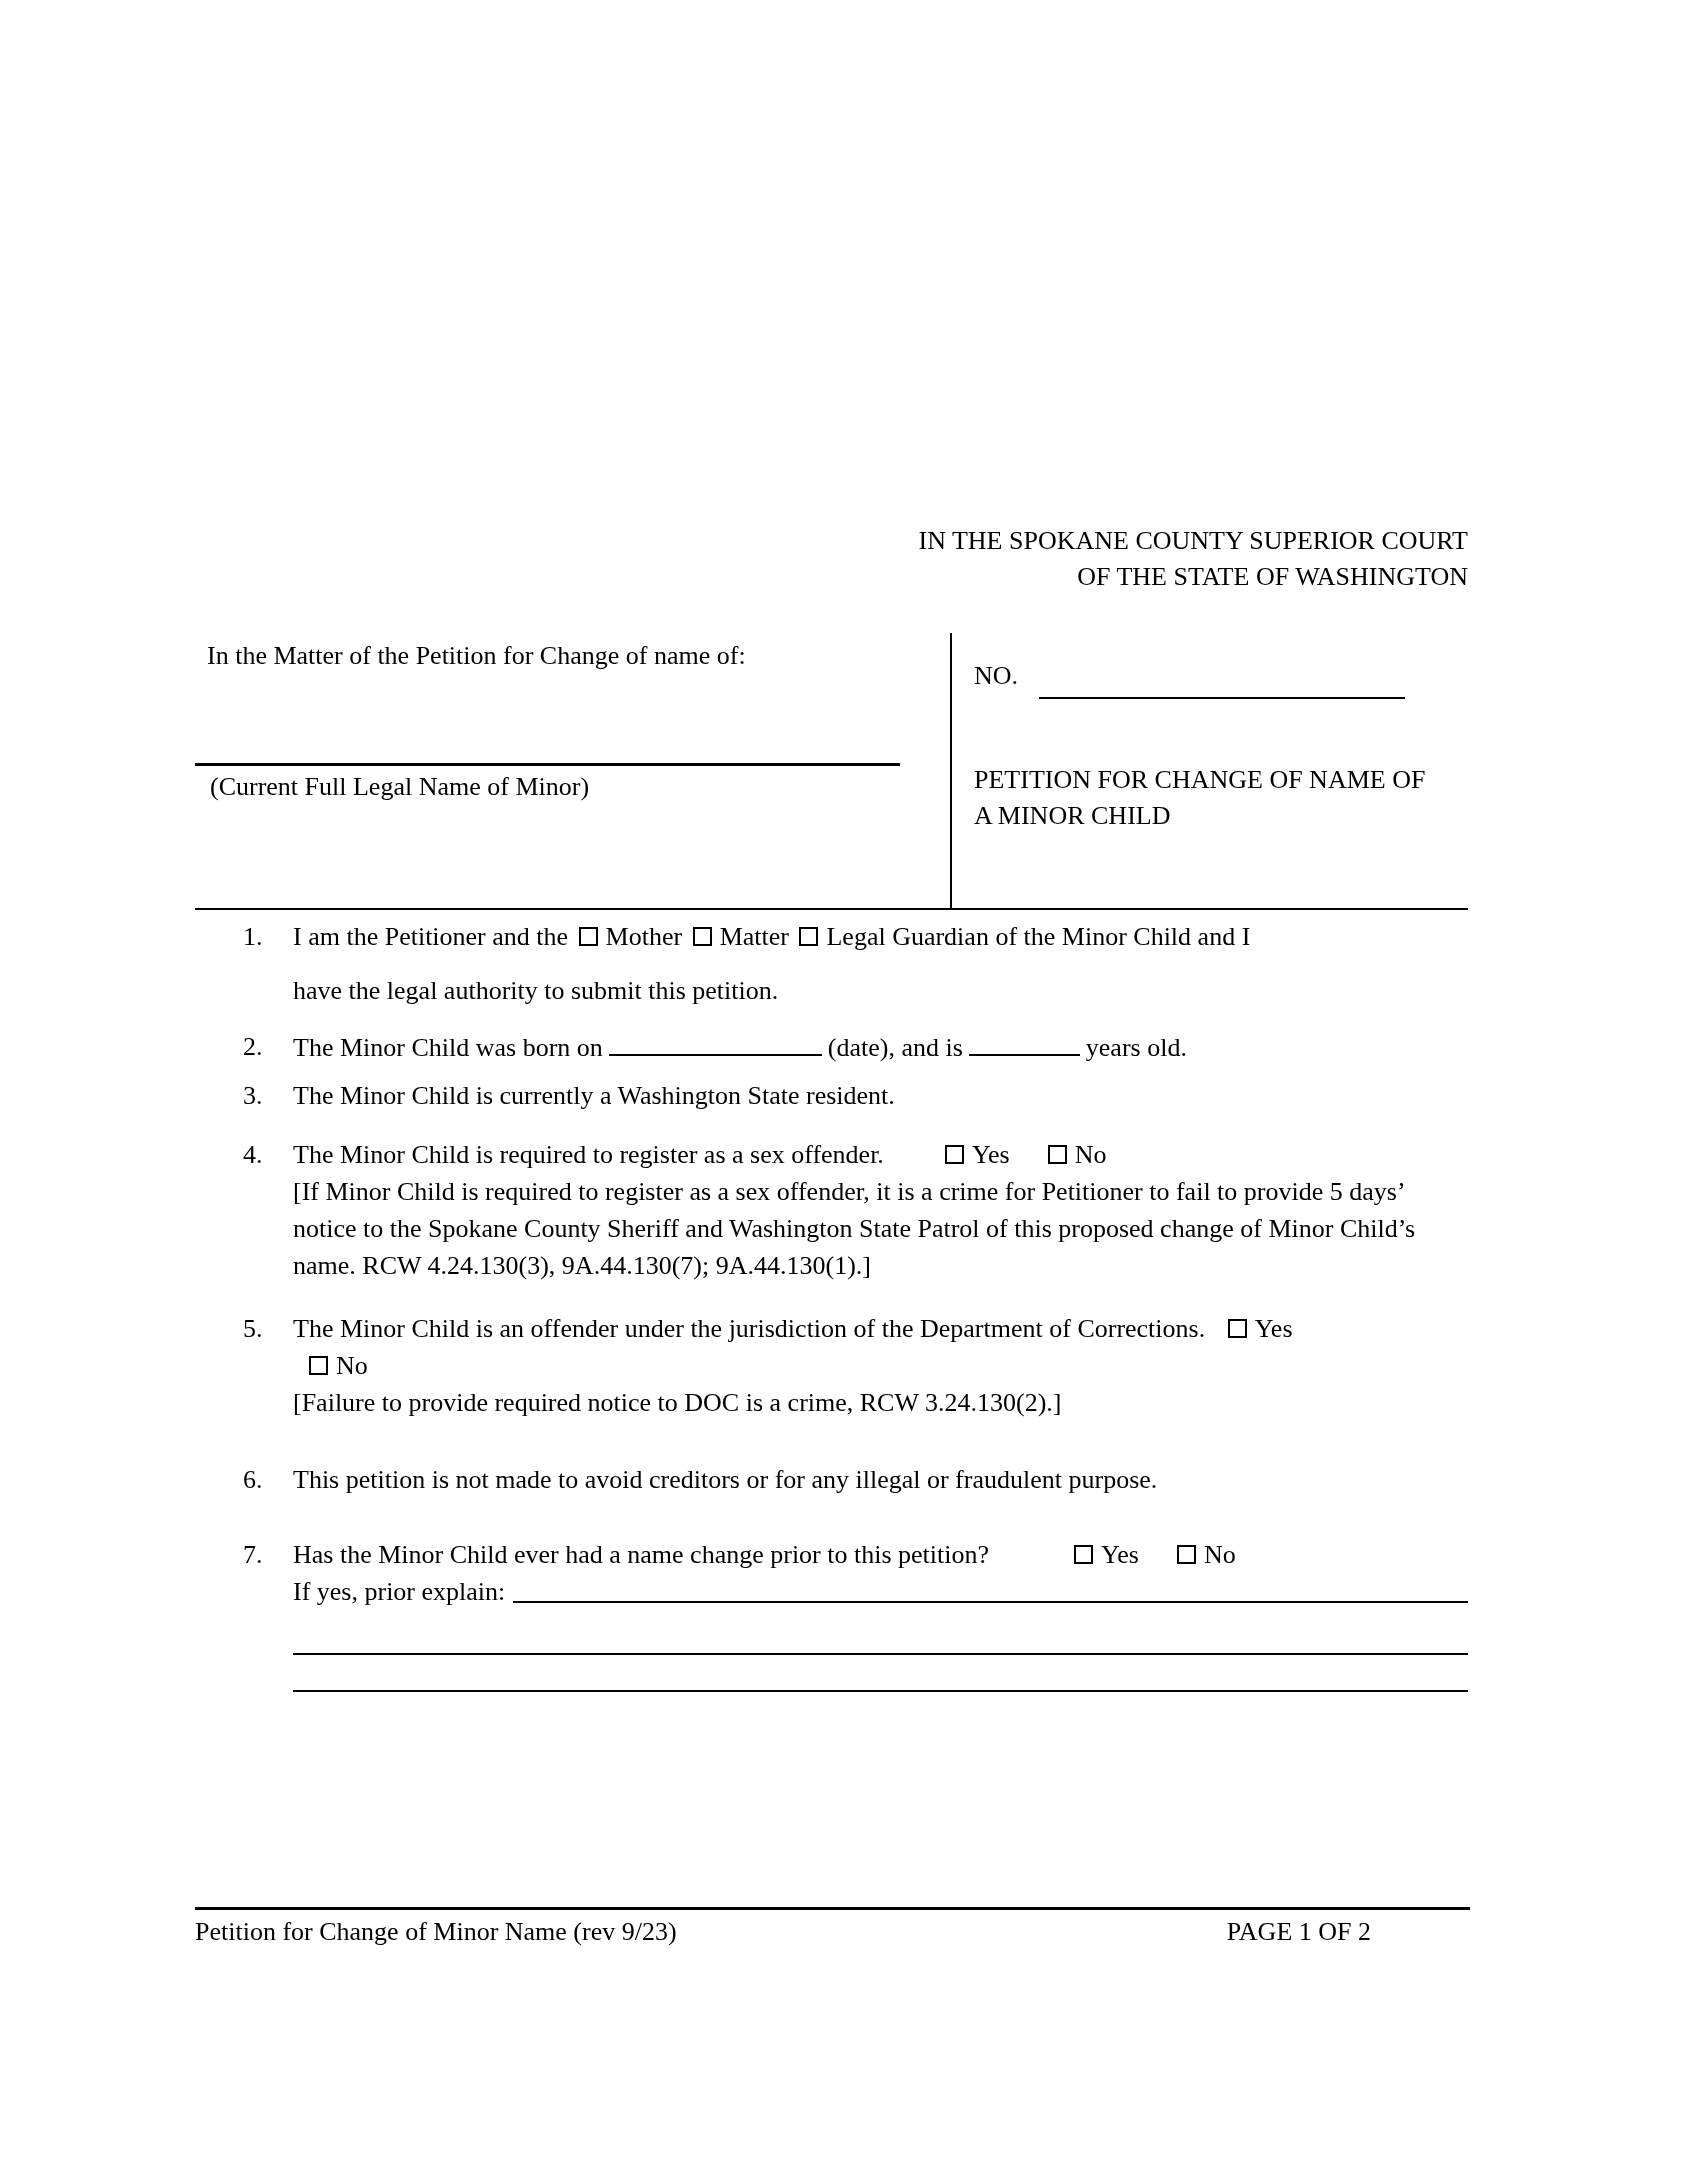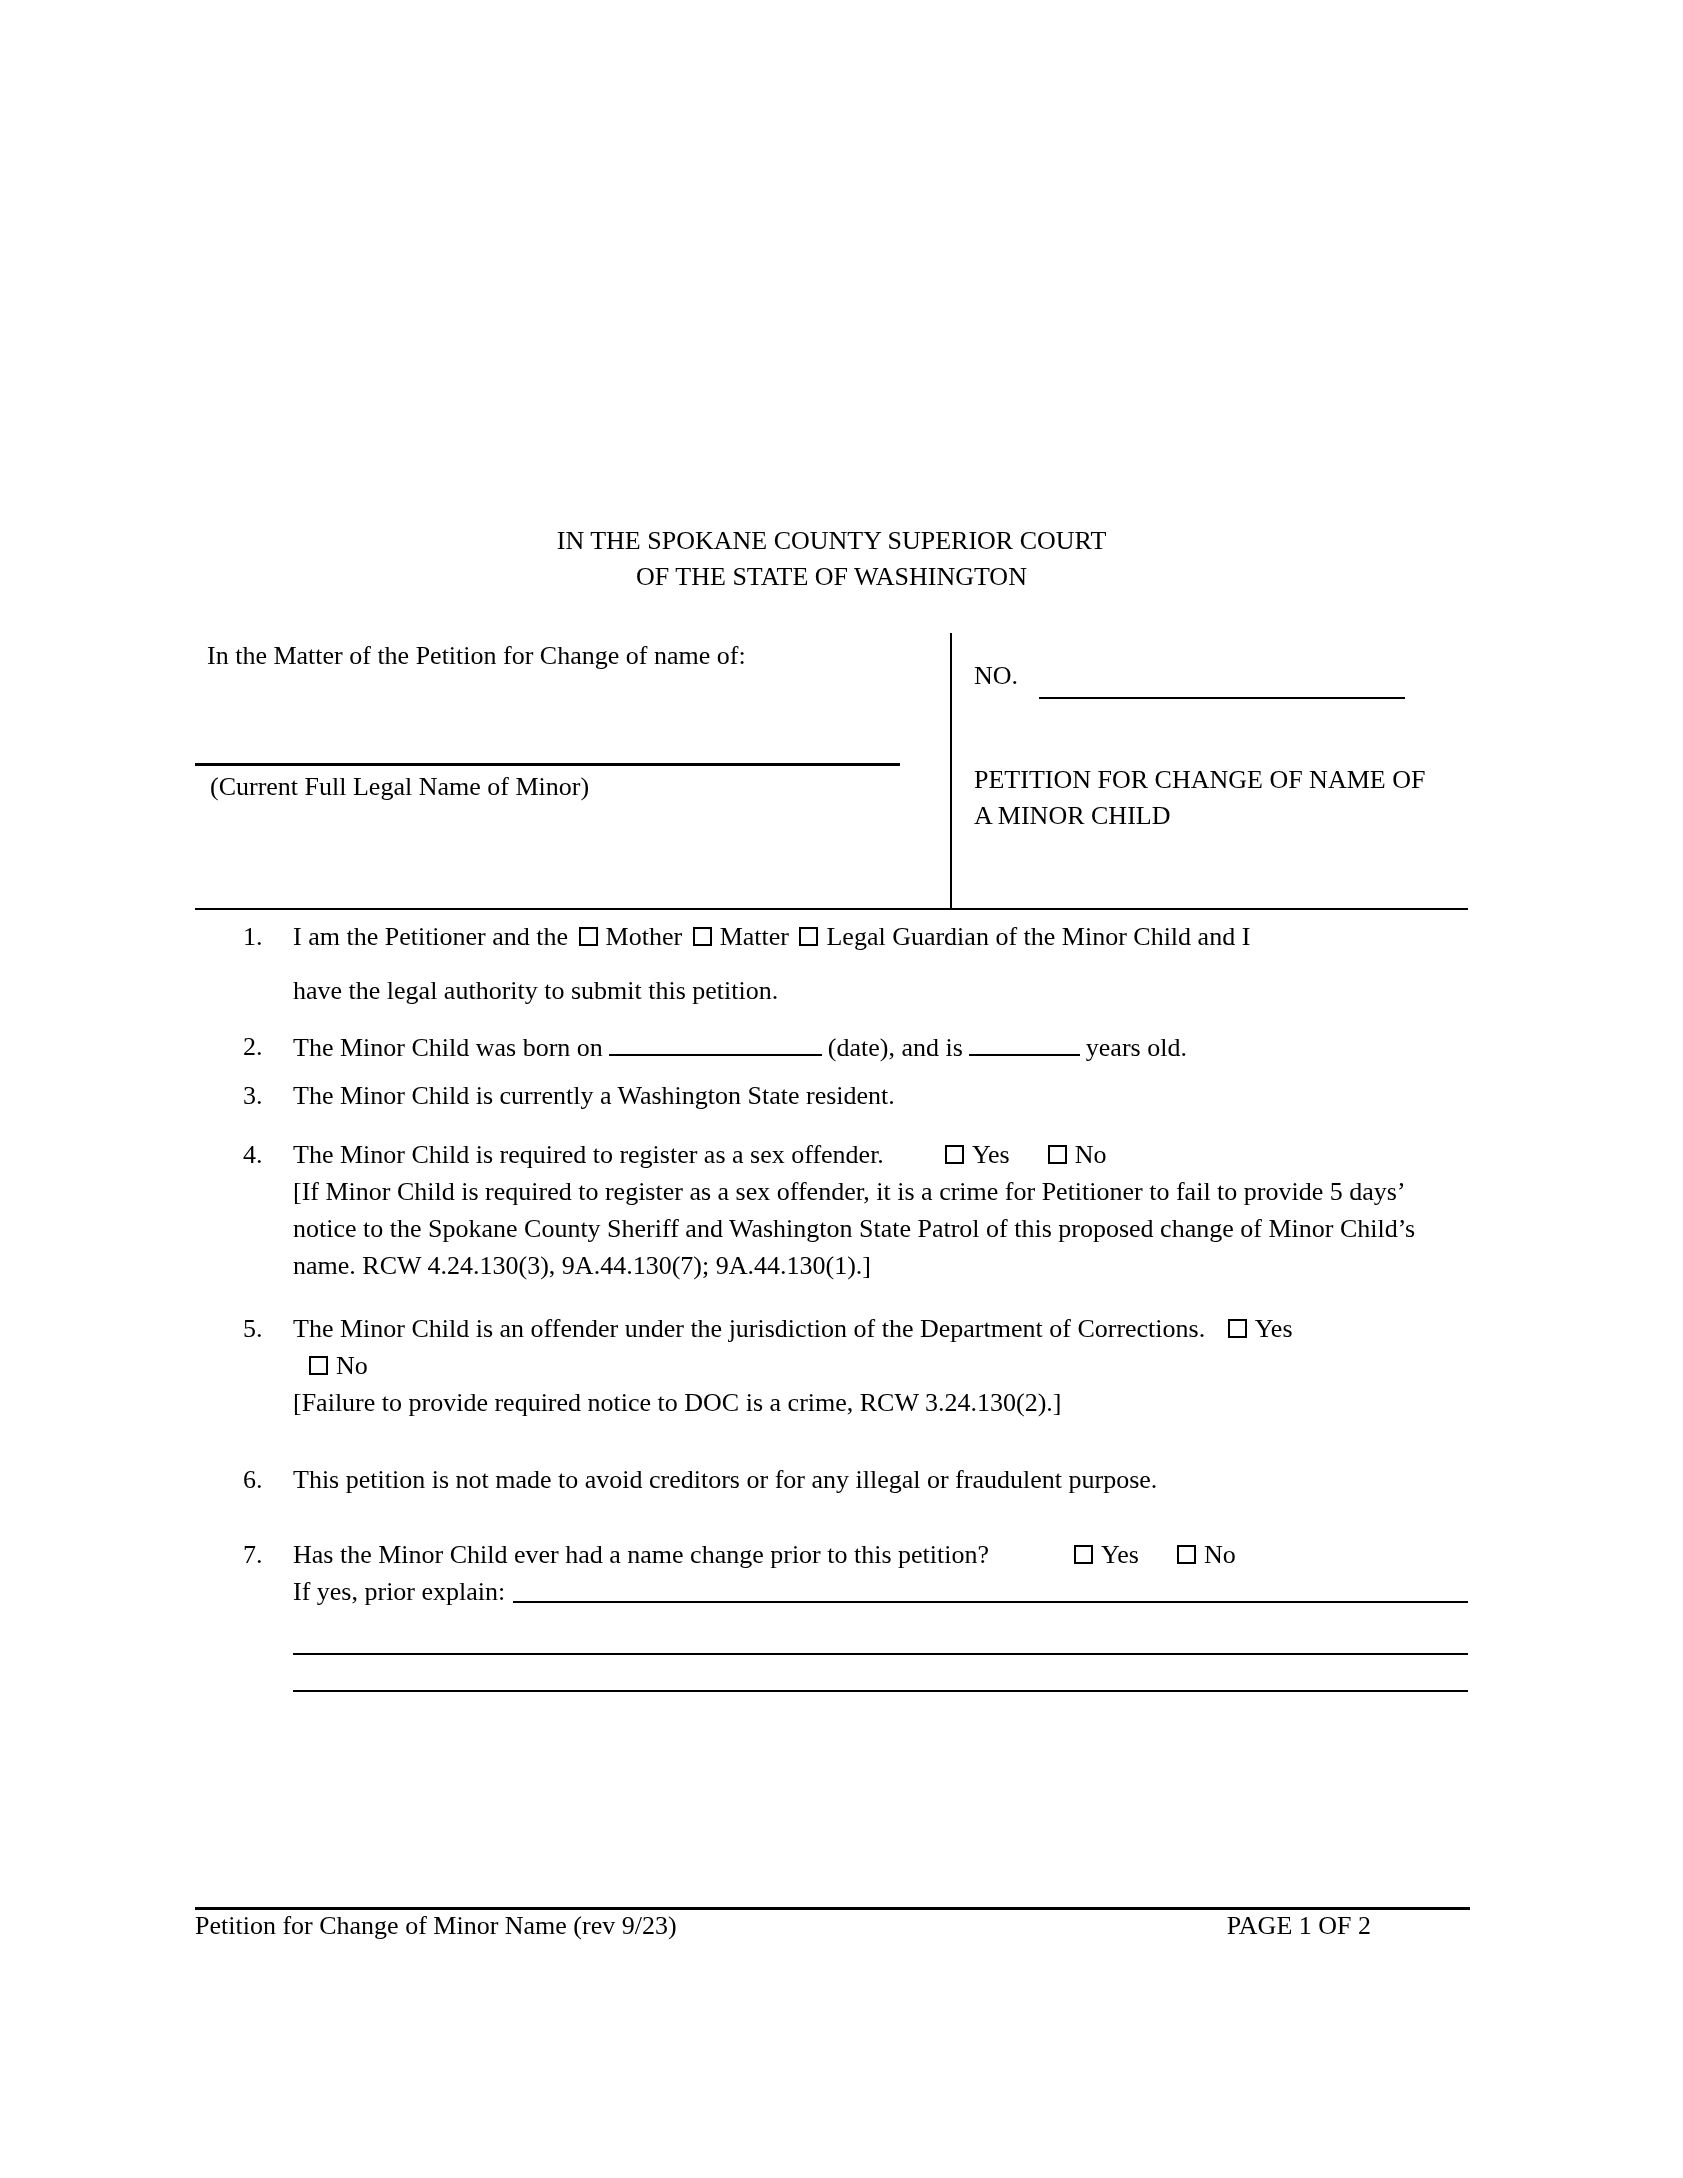--- a/index.html
+++ b/index.html
@@ -6,21 +6,21 @@
   html,body { background:#ffffff; }
   body {
     width:1683px; height:2178px;
     font-family:"Liberation Serif","DejaVu Serif",serif;
     color:#000;
   }
   .page { position:relative; width:1683px; height:2178px; overflow:hidden; background:#fff; }
   .content { position:absolute; left:195px; top:0; width:1273px; font-size:26px; }
 
   
-  .court-title { margin-top:523px; text-align:center; line-height:36px; }
+  .court-title { margin-top:523px; text-align:right; line-height:36px; }
 
   
   .caption { position:relative; margin-top:38px; height:277px; border-bottom:2px solid #000; }
   .caption-divider { position:absolute; left:755px; top:0; height:100%; width:2px; background:#000; }
   .caption-intro { position:absolute; left:12px; top:8px; }
   .minor-name-line { position:absolute; left:0; top:130px; width:705px; border-bottom:3px solid #000; height:0; }
   .caption-name-label { position:absolute; left:15px; top:139px; }
   .case-no-label { position:absolute; left:779px; top:28px; }
   .case-no-blank { position:absolute; left:844px; top:36px; width:366px; height:30px; border-bottom:2px solid #000; }
   .doc-title { position:absolute; left:779px; top:129px; line-height:36px; }
@@ -61,21 +61,21 @@
   .blank-age { width:111px; }
 
   .explain-row { display:flex; }
   .fill-line { flex:1; margin-left:8px; margin-bottom:7px; border-bottom:2px solid #000; }
   .blank-row { height:37px; border-bottom:2px solid #000; }
   .blank-row.first { margin-top:8px; }
 
   
   .footer {
     position:absolute; left:195px; top:1907px; width:1275px;
-    border-top:3px solid #000; padding-top:1px;
+    border-top:3px solid #000; padding-top:7px;
     display:flex; justify-content:space-between;
     font-size:26px;
   }
   .footer .pageno { margin-right:99px; }
 </style>
 </head>
 <body>
 
 <div class="page">
   <div class="content">

